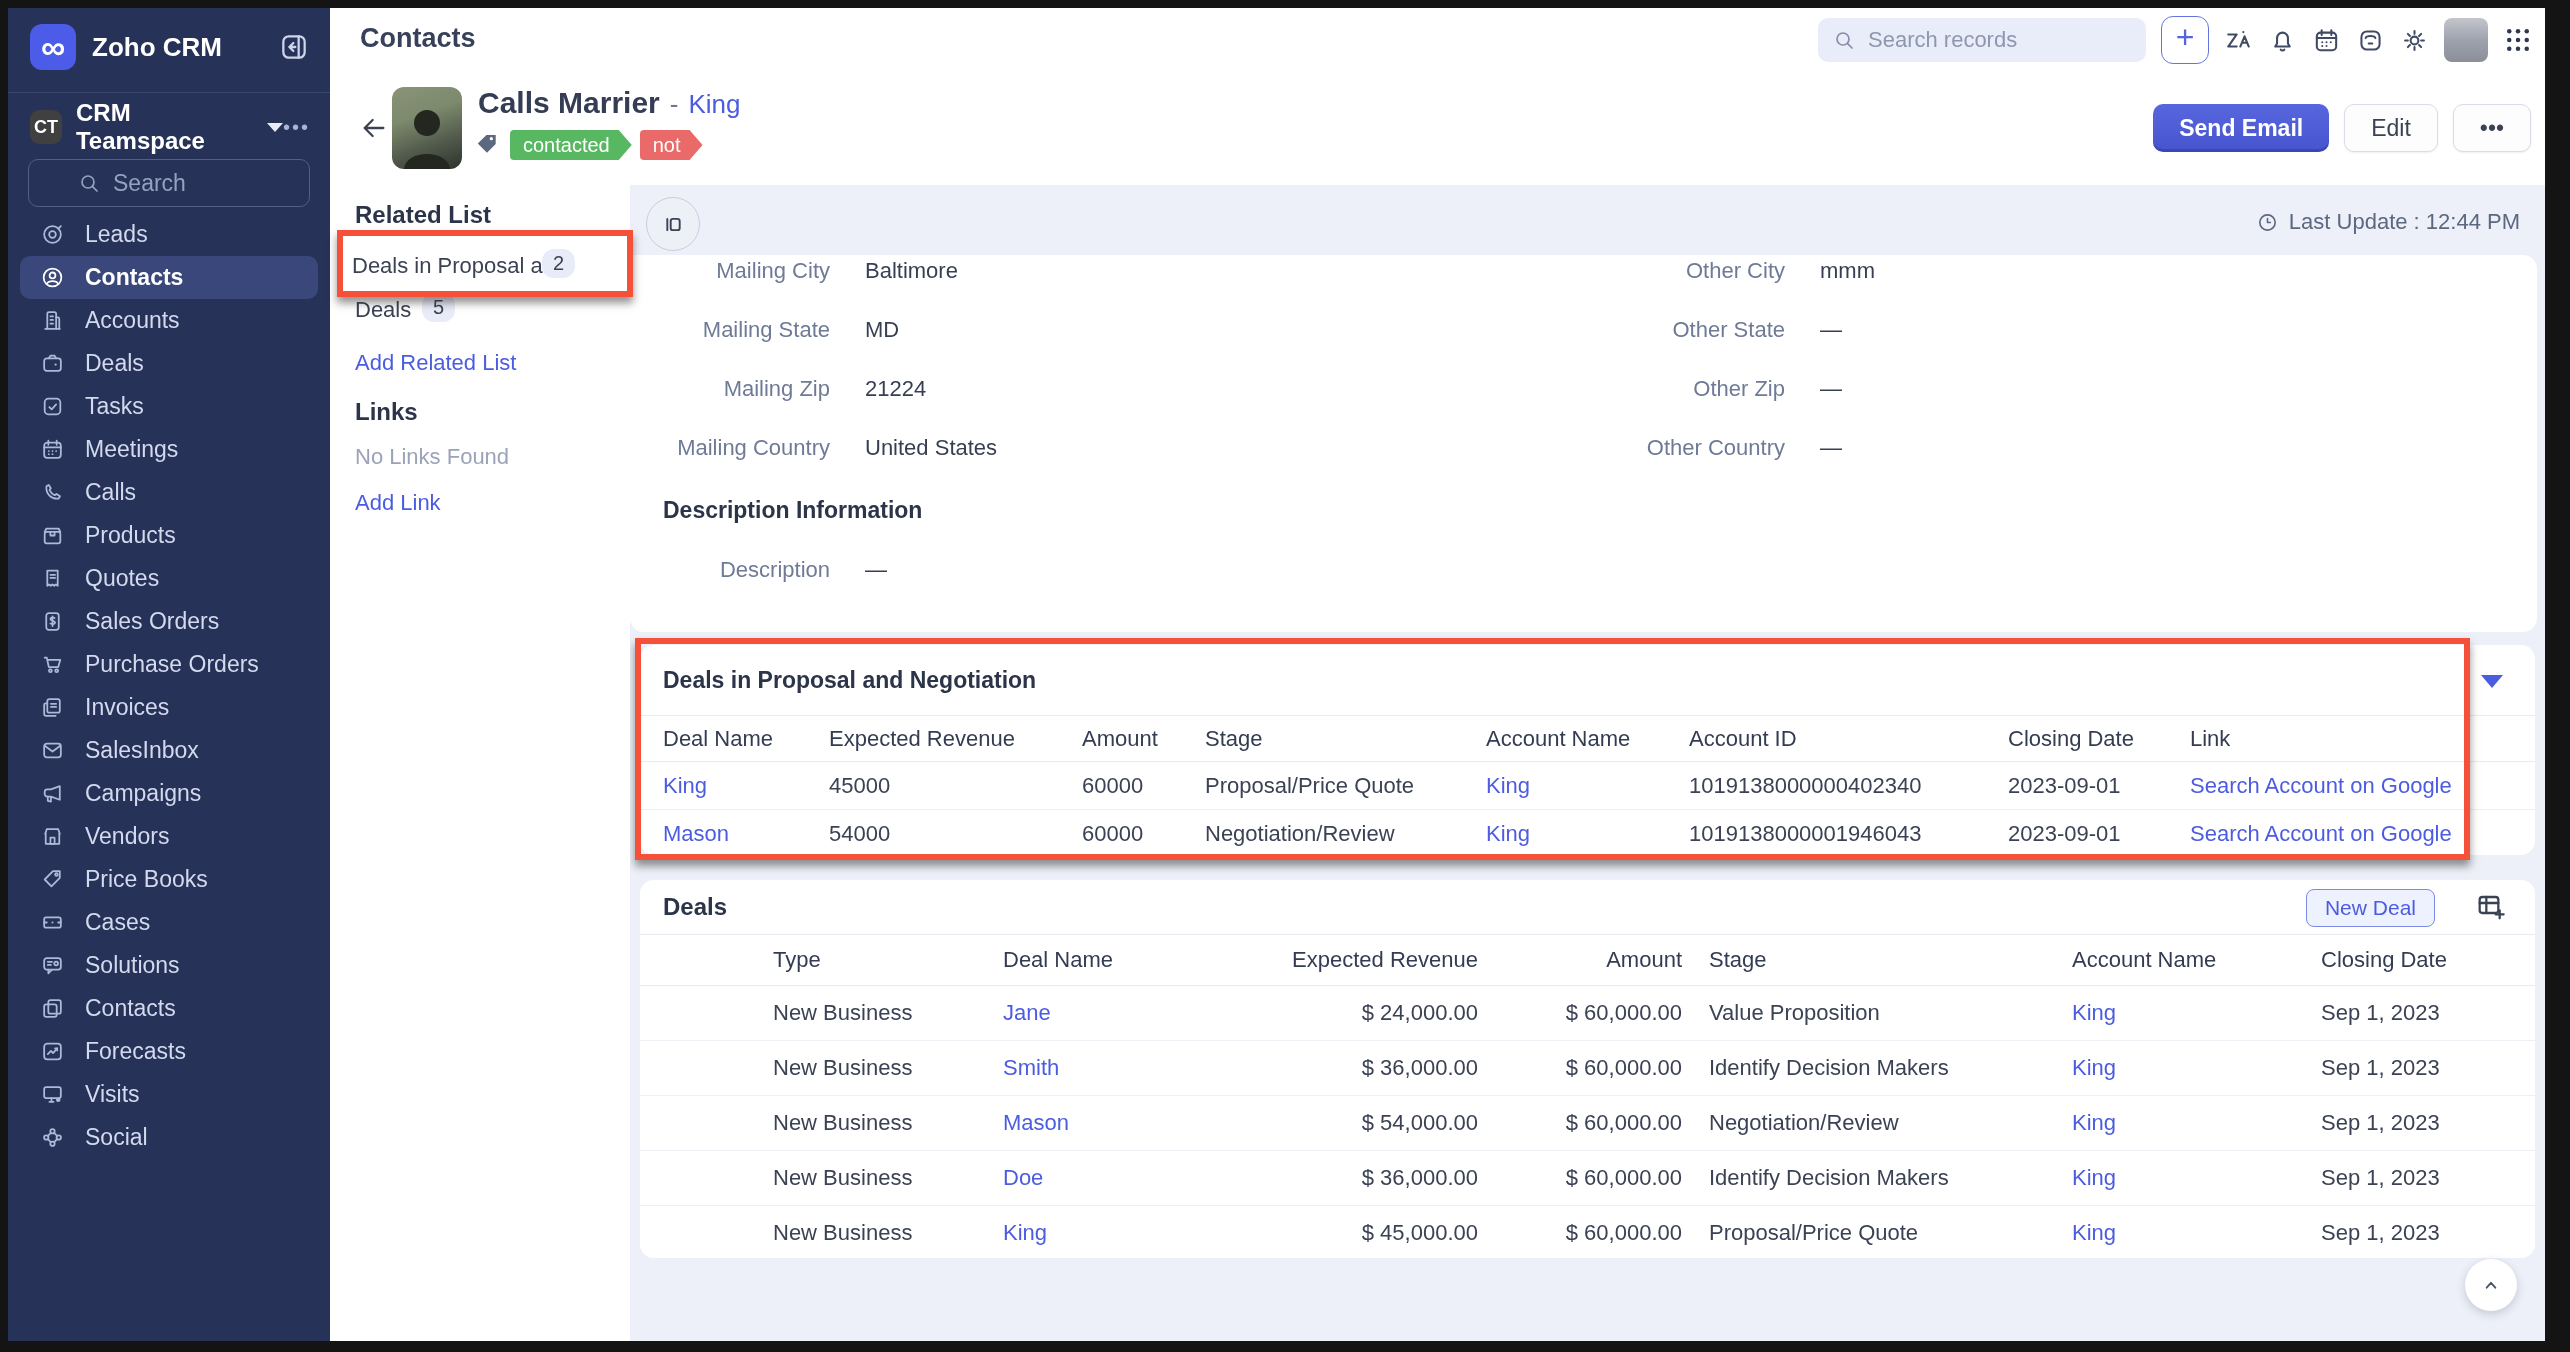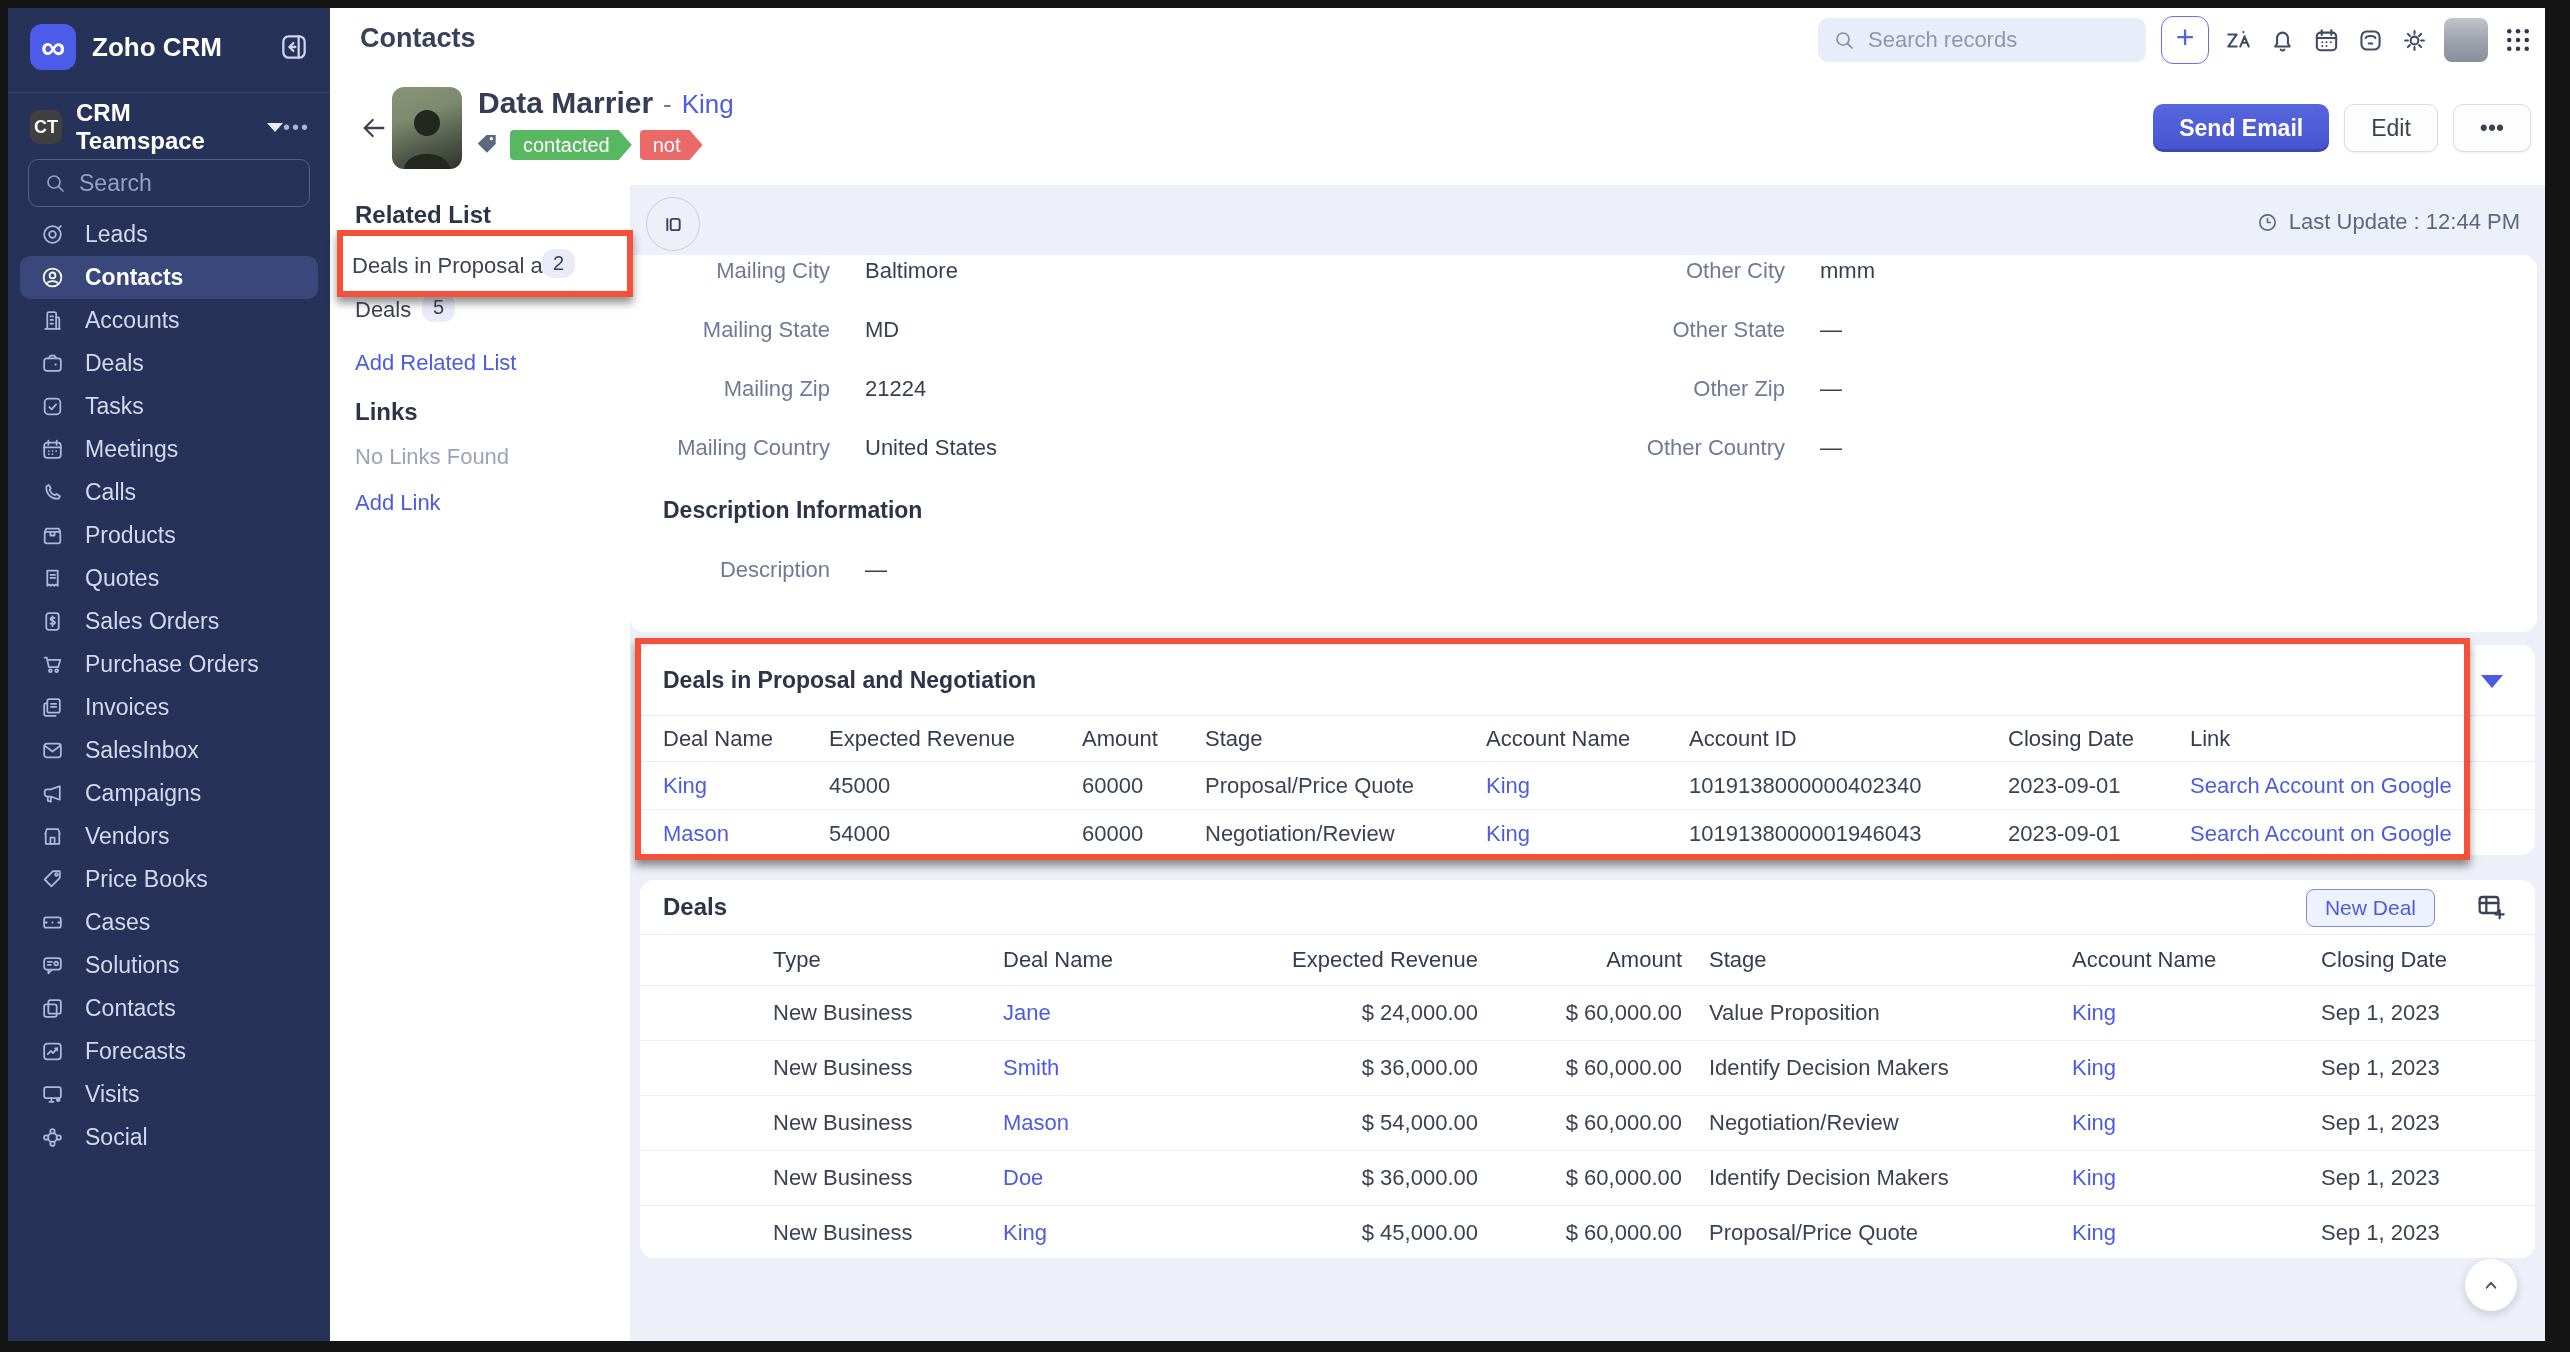--- a/index.html
+++ b/index.html
@@ -15,21 +15,21 @@
   .collapse-btn{color:#cdd4ec;width:32px;height:32px;}
   .srow{display:flex;align-items:center;height:47px;padding-left:32px;cursor:pointer;}
   .srow .ti{width:27px;height:27px;}
   .srow .tlabel{color:#d3d9ee;font-size:23px;margin-left:20px;}
   .side-div{height:1px;background:#39466f;margin:12px 0 10px 0;}
   .teamspace{display:flex;align-items:center;height:48px;padding:0 20px 0 22px;}
   .ct-badge{width:34px;height:34px;border-radius:9px;background:#404040;color:#fff;font-size:18px;font-weight:700;display:flex;align-items:center;justify-content:center;}
   .ts-name{color:#fff;font-size:24px;font-weight:700;margin-left:14px;}
   .ts-caret{width:0;height:0;border-left:8px solid transparent;border-right:8px solid transparent;border-top:9px solid #e8ebf6;margin-left:12px;}
   .ts-dots{margin-left:auto;color:#aab4d4;font-size:20px;letter-spacing:2px;}
-  .side-search{margin:8px 20px 6px 20px;height:46px;border:1.5px solid #525f88;border-radius:10px;display:flex;align-items:center;padding:0 14px;}
+  .side-search{margin:8px 20px 6px 20px;height:46px;border:1.5px solid #525f88;border-radius:10px;display:flex;align-items:center;padding:0 14px;justify-content:flex-end;}
   .side-search svg{width:24px;height:24px;color:#95a0c2;}
   .side-search input{background:transparent;border:none;outline:none;color:#95a0c2;font-size:23px;margin-left:10px;width:180px;font-family:"Liberation Sans",sans-serif;}
   .side-search input::placeholder{color:#95a0c2;}
   .modules{margin-top:6px;}
   .mod{display:flex;align-items:center;height:43px;padding:0 10px 0 32px;cursor:pointer;}
   .mod .mi{width:25px;height:25px;color:#aeb8d8;flex:none;}
   .mod .mlabel{color:#d3d9ee;font-size:23px;margin-left:20px;white-space:nowrap;}
   .mod.active{background:#3a477a;border-radius:10px;margin:0 12px;padding-left:20px;}
   .mod.active .mlabel{color:#fff;font-weight:700;}
   .mod.active .mi{color:#fff;}
@@ -554,21 +554,21 @@
   <section class="rec-head">
     <svg class="back-arrow stroked">
           <use href="#sym-back"></use>
         </svg>
     <div class="rec-avatar">
       <svg viewBox="0 0 70 82">
             <use href="#sym-person"></use>
           </svg>
     </div>
     <div class="name-row">
-      <span class="rec-name">Data Marrier</span>
+      <span class="rec-name">Calls Marrier</span>
       <span class="rec-sep">-</span>
       <span class="rec-account">King</span>
     </div>
     <div class="tags-row">
       <svg class="tag-glyph" viewBox="0 0 24 24">
             <use href="#sym-tag"></use>
           </svg>
       <span class="tag" style="background:#58b761">contacted</span>
       <span class="tag" style="background:#ea6a6a">not</span>
     </div>

